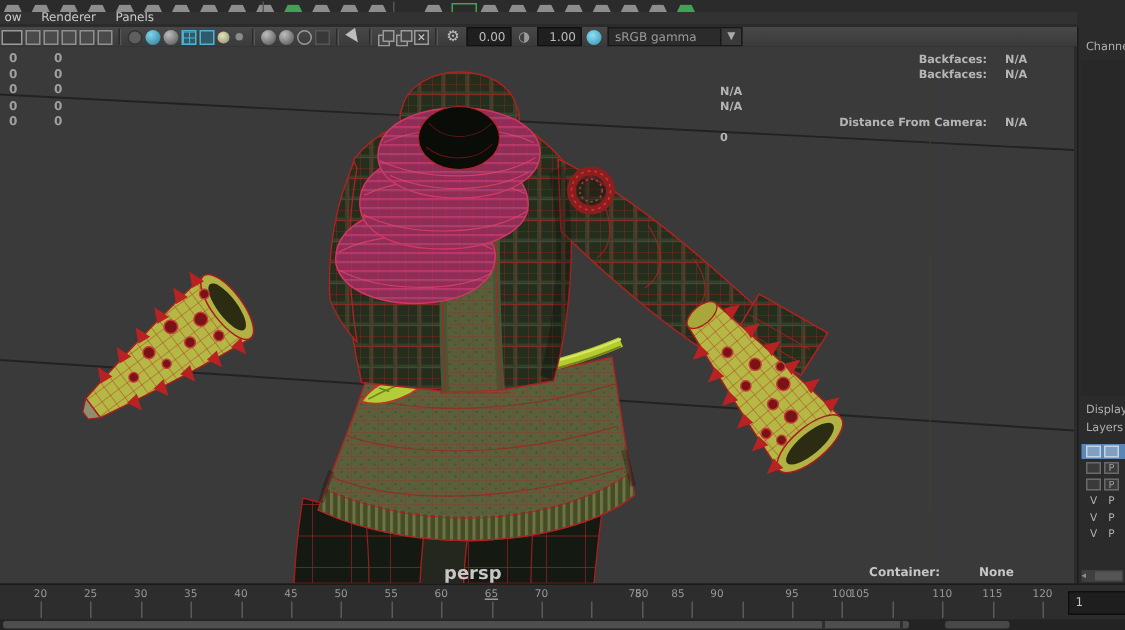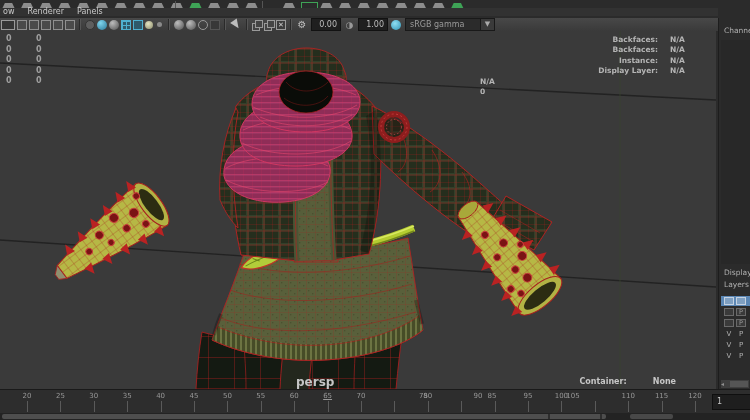--- a/index.html
+++ b/index.html
@@ -364,28 +364,27 @@
     <div id="hud-right" class="hud">
         <div class="hud-row">
           <span class="lbl">Backfaces:</span>
           <span class="val">N/A</span>
         </div>
         <div class="hud-row">
           <span class="lbl">Backfaces:</span>
           <span class="val">N/A</span>
         </div>
         <div class="hud-row">
-          <span class="lbl">Instance:</span>
           <span class="val">N/A</span>
         </div>
         <div class="hud-row">
-          <span class="lbl">Display Layer:</span>
           <span class="val">N/A</span>
         </div>
         <div class="hud-row">
+          <span class="lbl">Distance From Camera:</span>
           <span class="val">N/A</span>
         </div>
         <div class="hud-row">
           <span class="val">0</span>
         </div>
       </div>
     <div id="cam-label" class="abs hud">persp</div>
     <div id="container-hud" class="abs hud">
       <span>Container:</span><span class="val">None</span>
     </div>
@@ -449,21 +448,21 @@
       <div class="tick-label" style="left: 294.2px;">60</div>
       <div class="tick-mark" style="left: 294.2px;"></div>
       <div class="tick-label" style="left: 327.6px; text-decoration: underline;">65</div>
       <div class="tick-mark" style="left: 327.6px;"></div>
       <div class="tick-label" style="left: 361px;">70</div>
       <div class="tick-mark" style="left: 361px;"></div>
       <div class="tick-label" style="left: 394.4px; margin-left: 29px;">75</div>
       <div class="tick-mark" style="left: 394.4px;"></div>
       <div class="tick-label" style="left: 427.8px;">80</div>
       <div class="tick-mark" style="left: 427.8px;"></div>
-      <div class="tick-label" style="left: 488px; padding-left: 8px;">85</div>
+      <div class="tick-label" style="left: 448px; padding-left: 8px;">85</div>
       <div class="tick-mark" style="left: 461.2px;"></div>
       <div class="tick-label" style="left: 478px;">90</div>
       <div class="tick-mark" style="left: 494.6px;"></div>
       <div class="tick-label" style="left: 528px;">95</div>
       <div class="tick-mark" style="left: 528px;"></div>
       <div class="tick-label" style="left: 561.4px;">100</div>
       <div class="tick-mark" style="left: 561.4px;"></div>
       <div class="tick-label" style="left: 573px;">105</div>
       <div class="tick-mark" style="left: 594.8px;"></div>
       <div class="tick-label" style="left: 628.2px;">110</div>

